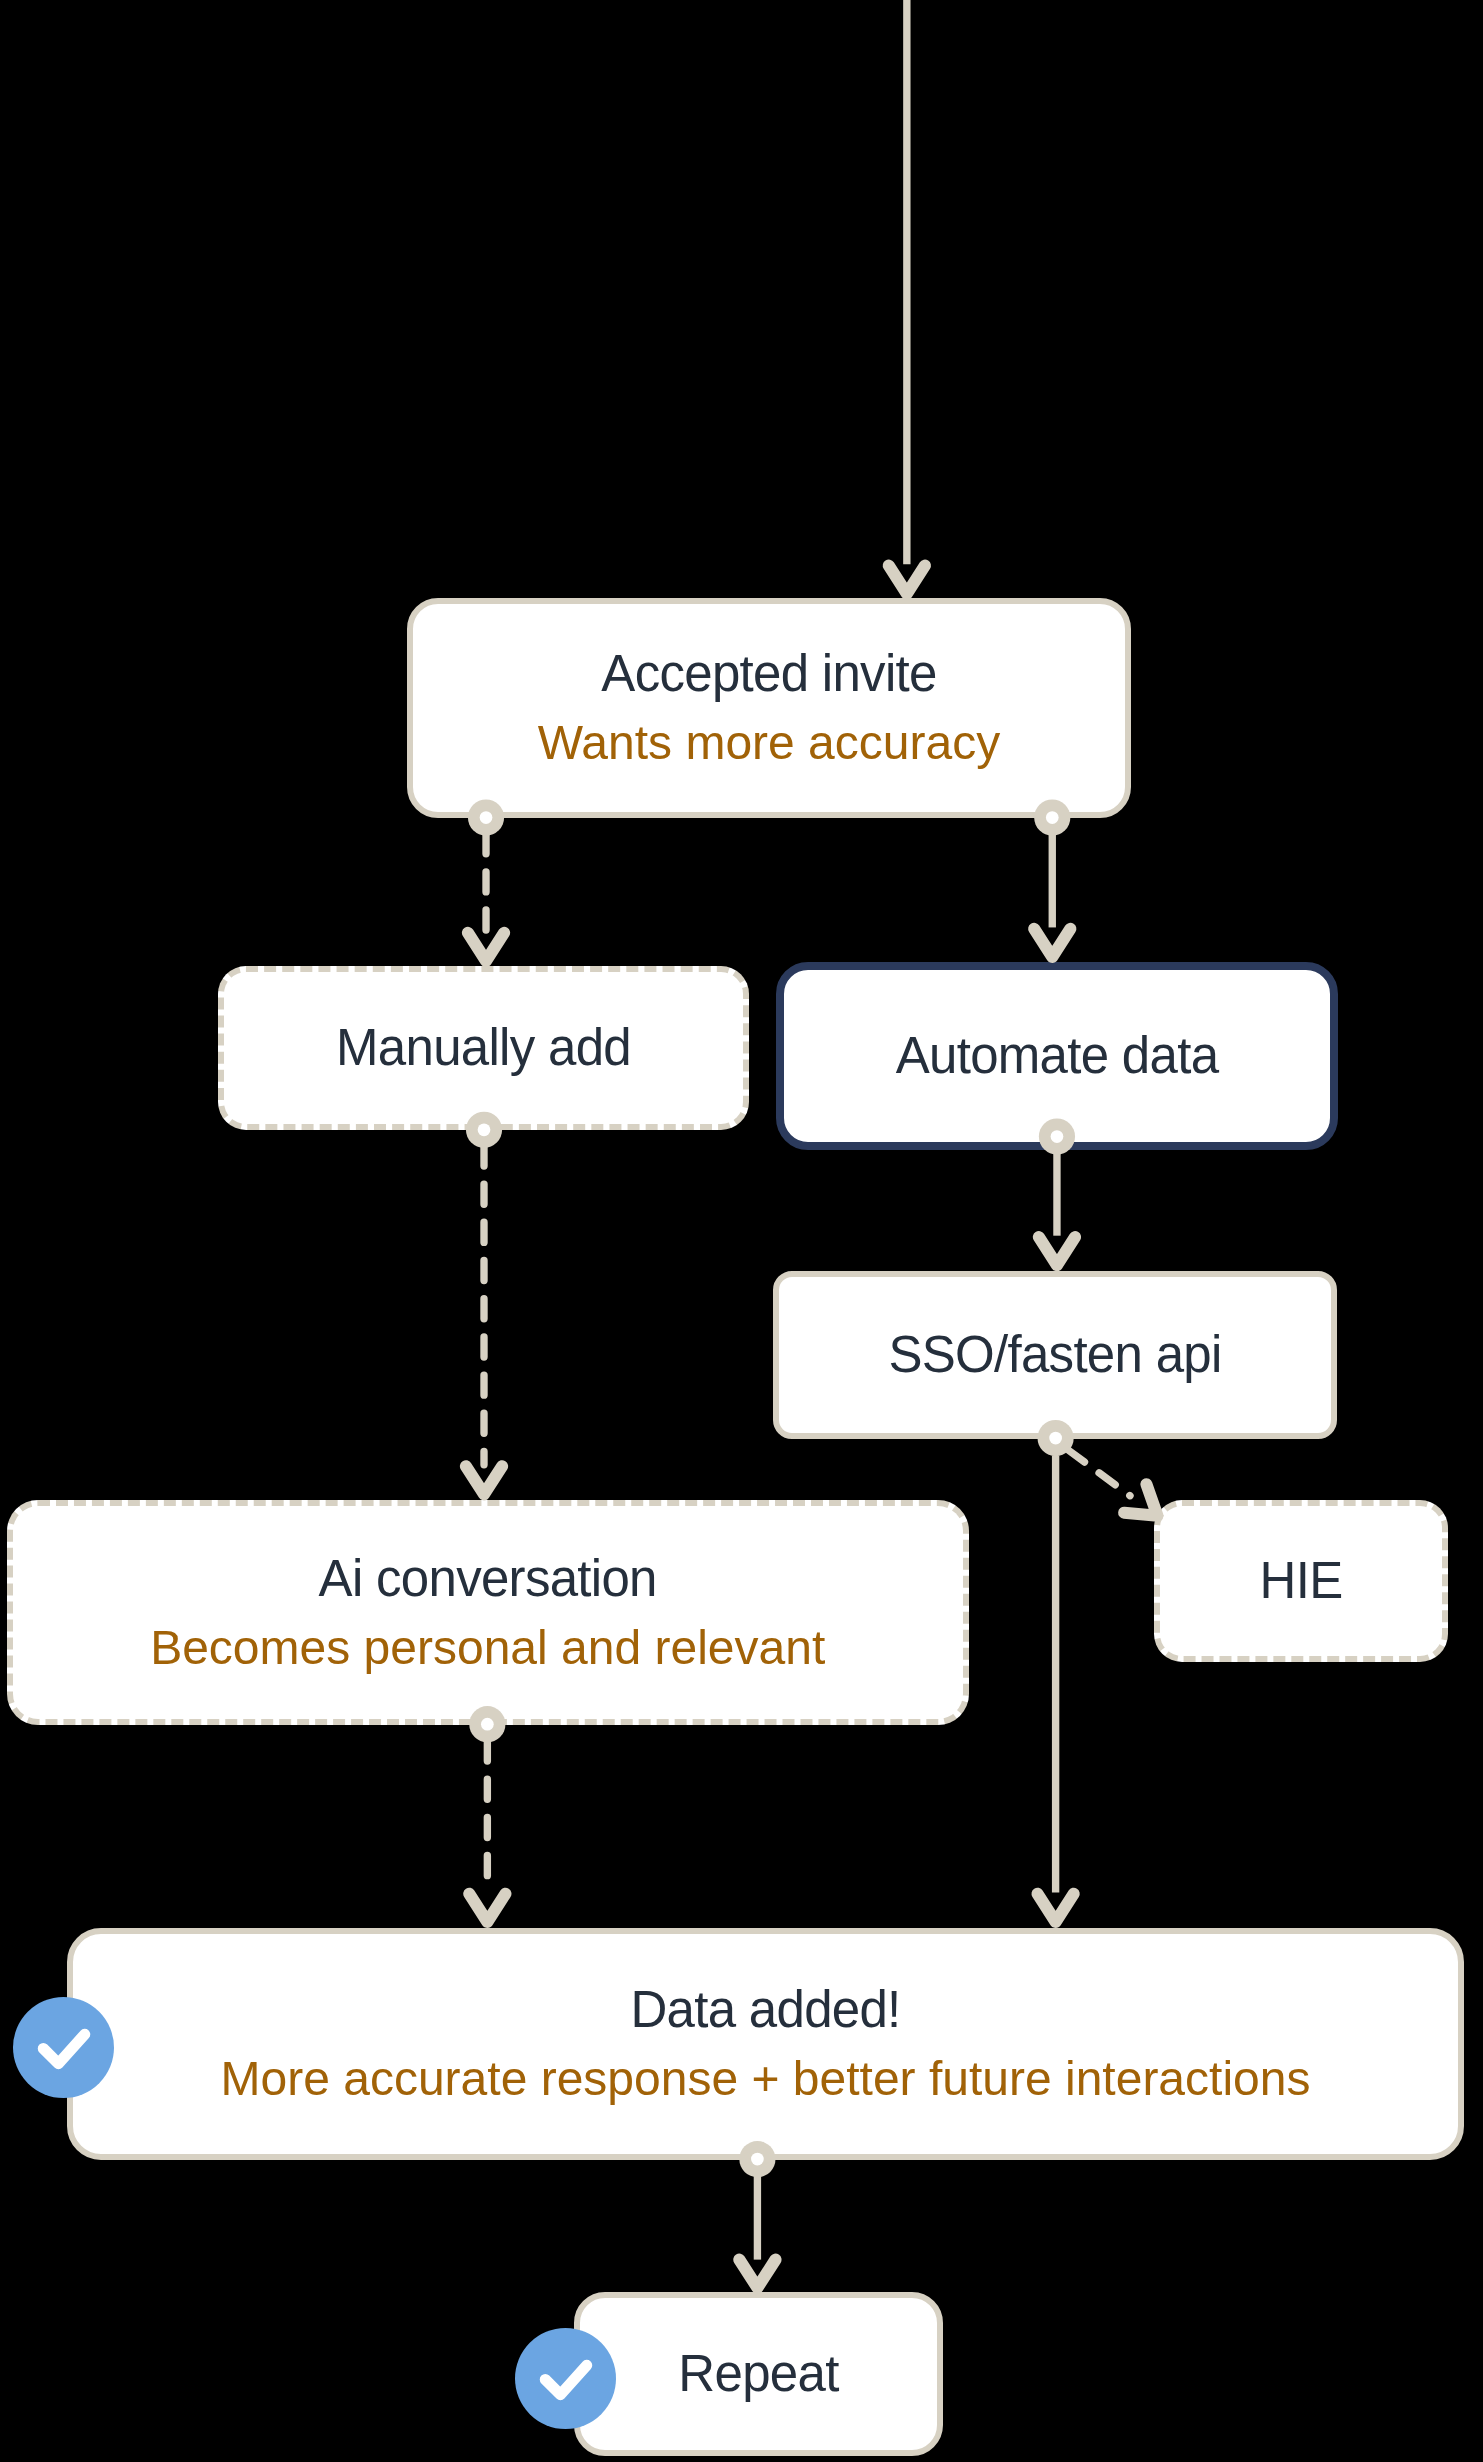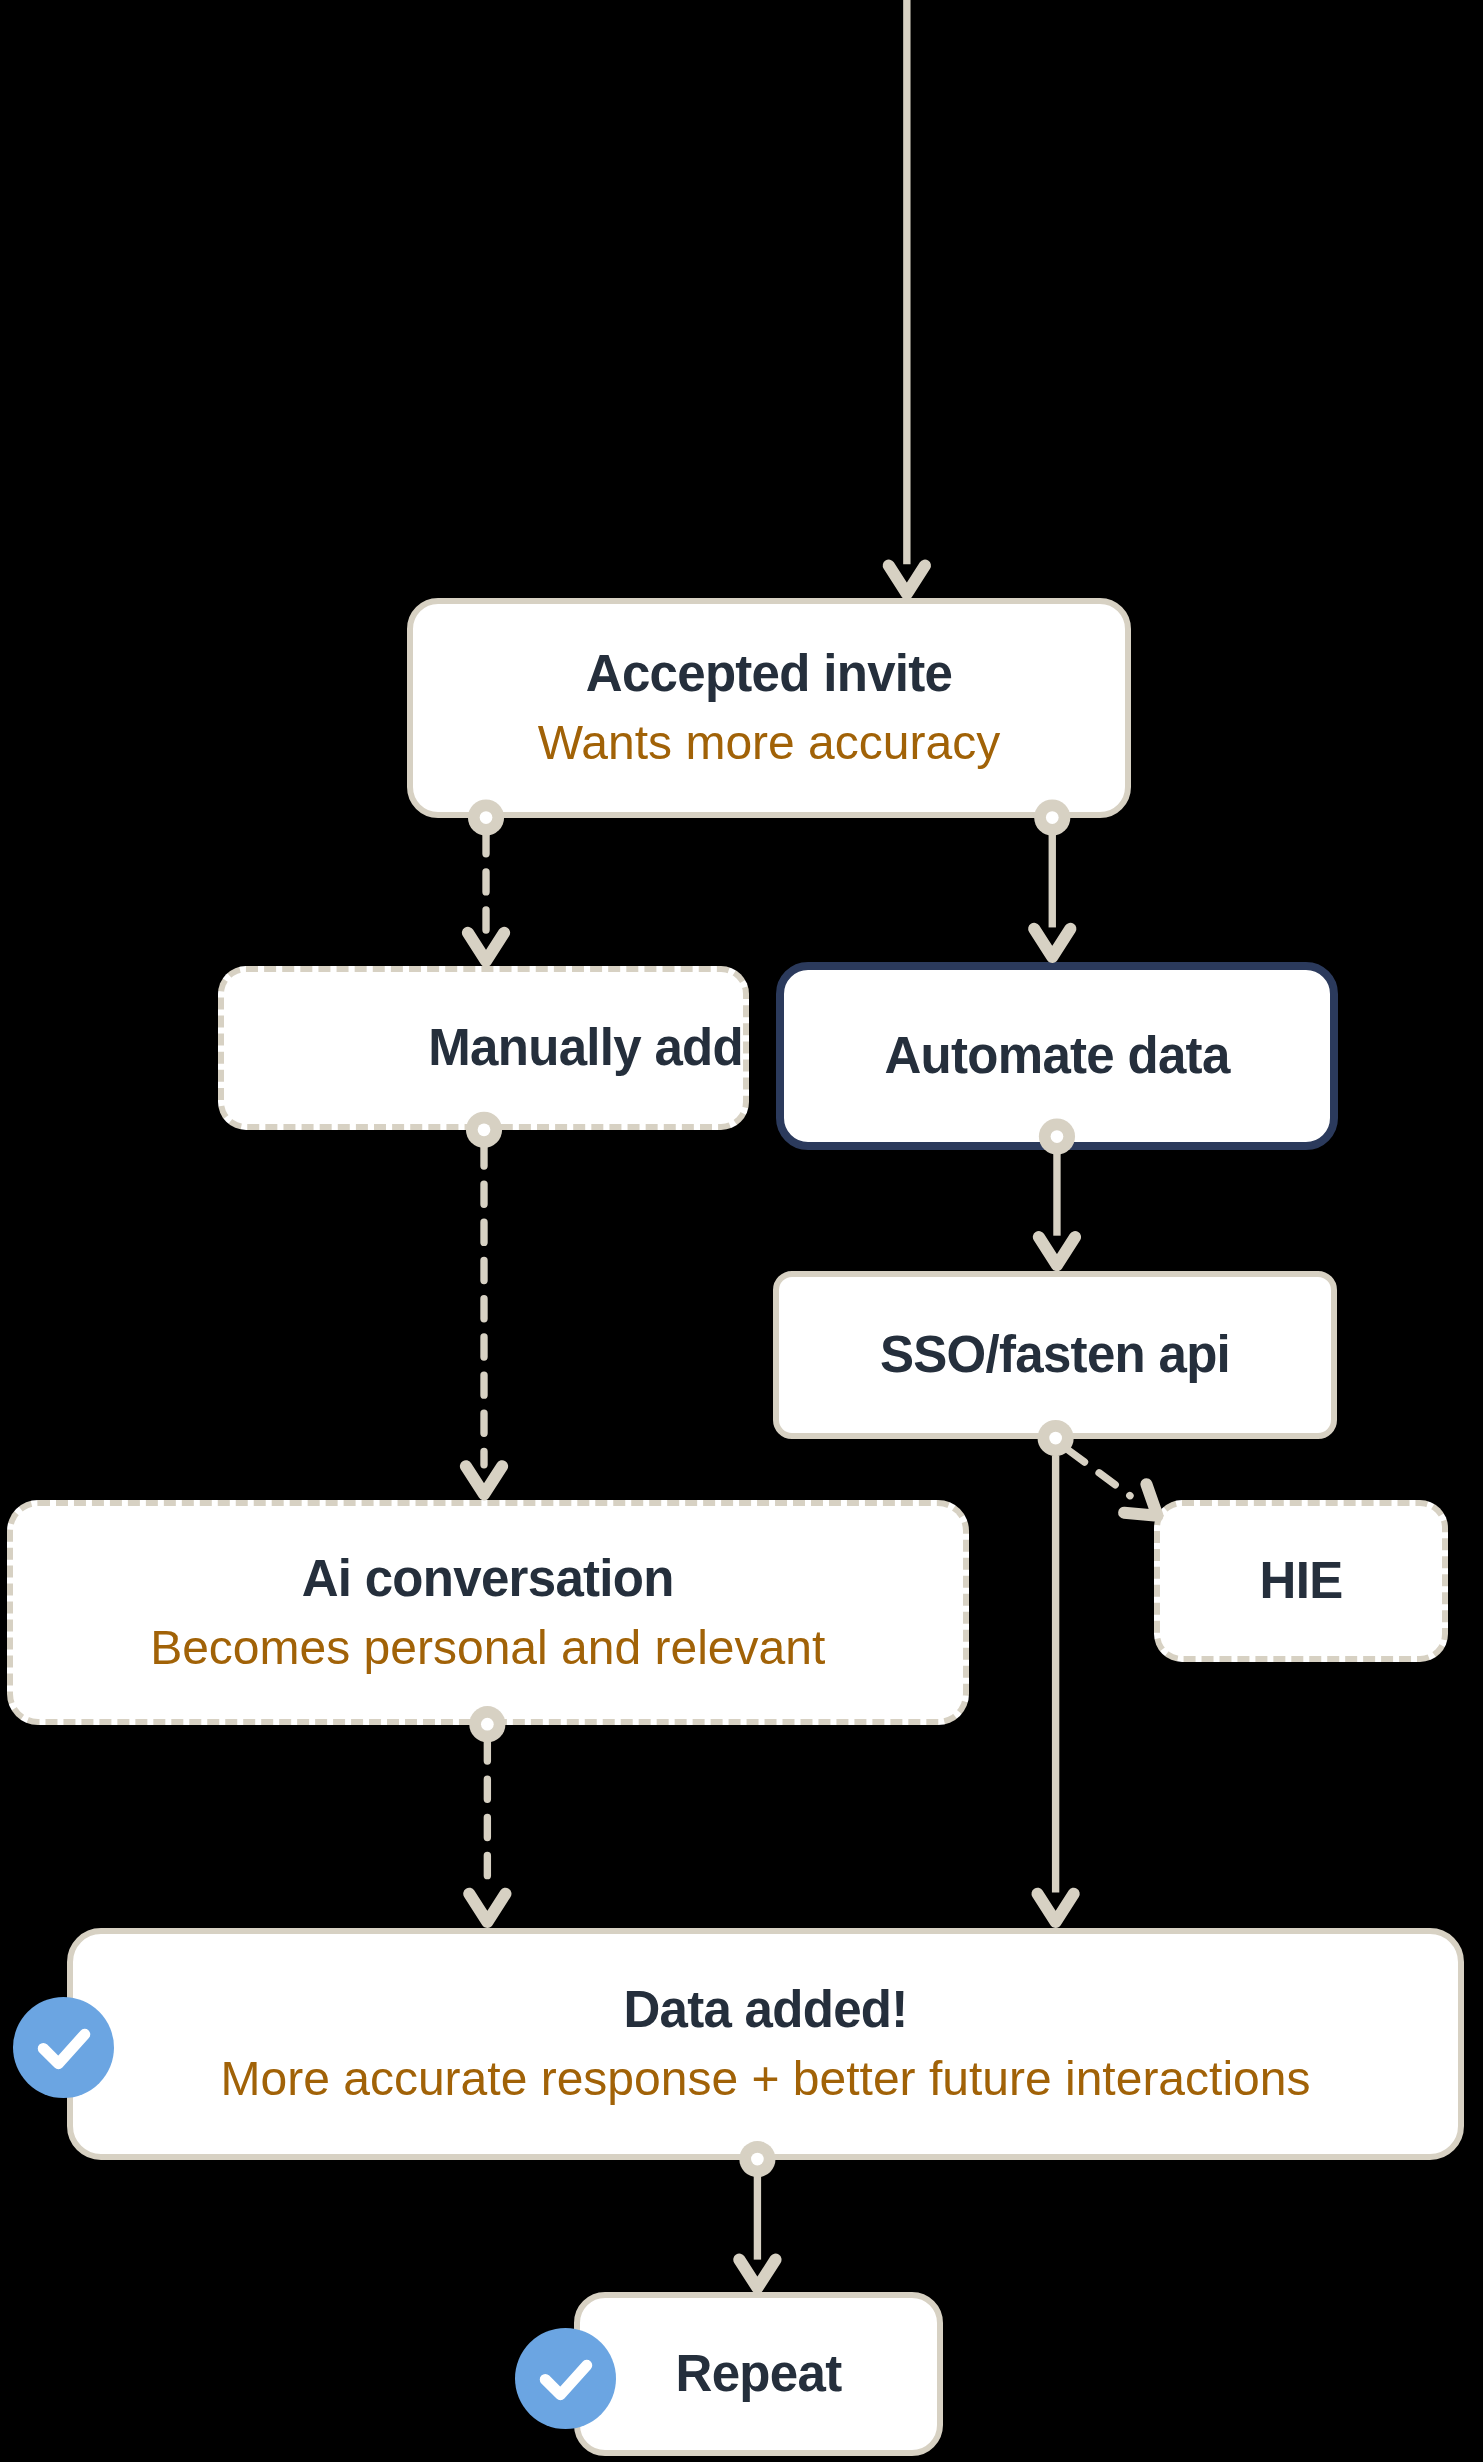--- a/index.html
+++ b/index.html
@@ -24,21 +24,21 @@
     flex-direction: column;
     align-items: center;
     justify-content: center;
     gap: 17.4px;
     z-index: 2;
     text-align: center;
   }
   .node.dashed { border-style: dashed; }
   .node.navy  { border-color: #2b3a5c; border-width: 8.7px; }
   .node .title {
-    font-weight: 700;
+    font-weight: 400;
     font-size: 51px;
     line-height: 1.05;
     color: #252f3c;
     letter-spacing: -0.7px;
     white-space: nowrap;
   }
   .node .subtitle {
     font-weight: 400;
     font-size: 48px;
     line-height: 1.05;
@@ -143,21 +143,21 @@
     <g>
         <use href="#cdot" transform="translate(1130,3222)"></use>
       </g>
   </svg>
 
   <div class="node" style="left:407px; top:598px; width:724px; height:220px; border-radius:31px;">
     <span class="title">Accepted invite</span>
     <span class="subtitle">Wants more accuracy</span>
   </div>
 
-  <div class="node dashed" style="left:218px; top:966px; width:531px; height:164px; border-radius:28px;align-items:flex-end;">
+  <div class="node dashed" style="left:218px; top:966px; width:531px; height:164px; border-radius:28px;">
     <span class="title">Manually add</span>
   </div>
 
   <div class="node navy" style="left:776px; top:962px; width:562px; height:188px; border-radius:32px;">
     <span class="title">Automate data</span>
   </div>
 
   <div class="node" style="left:773px; top:1271px; width:564px; height:168px; border-radius:19px;">
     <span class="title">SSO/fasten api</span>
   </div>

